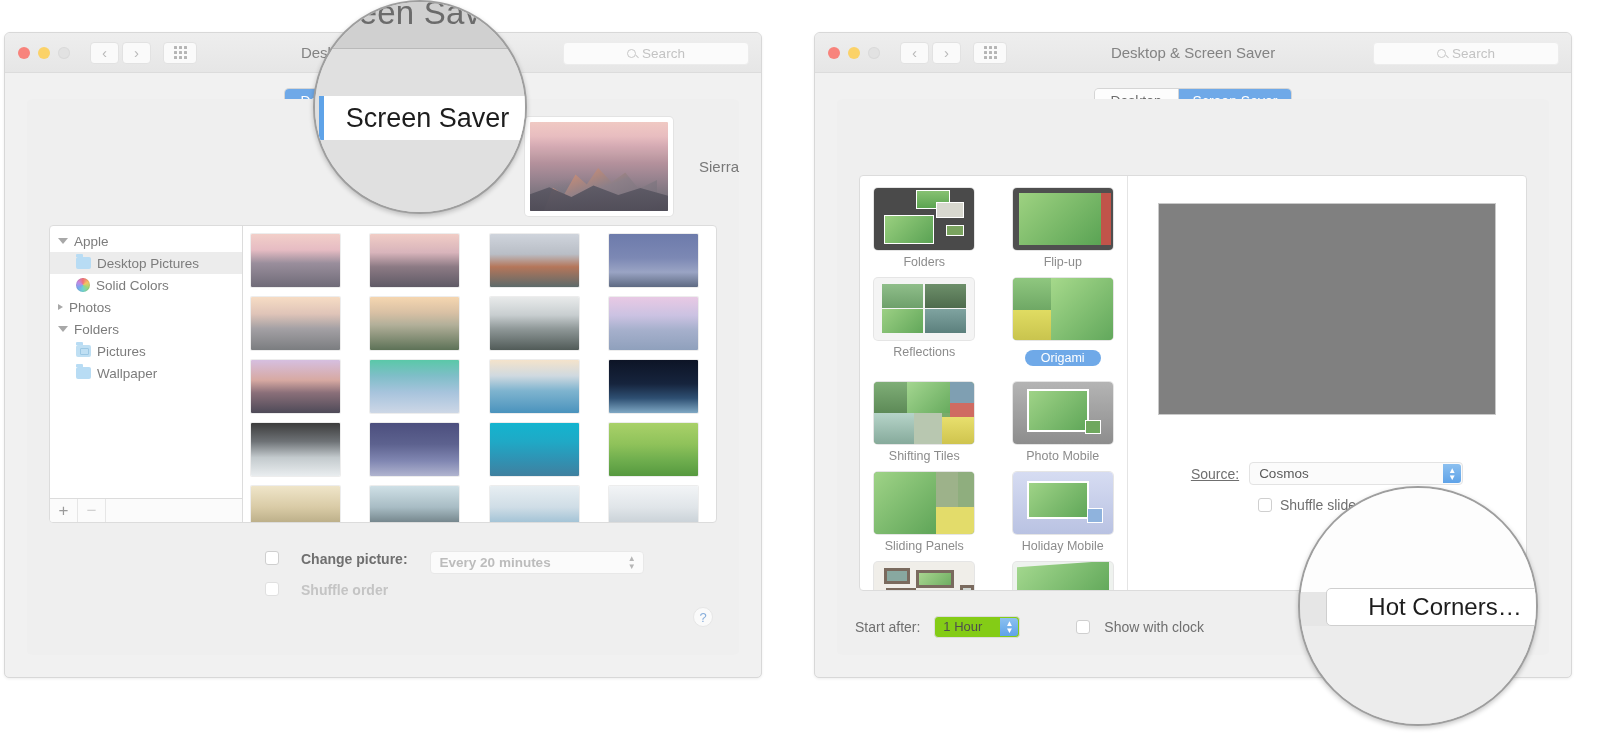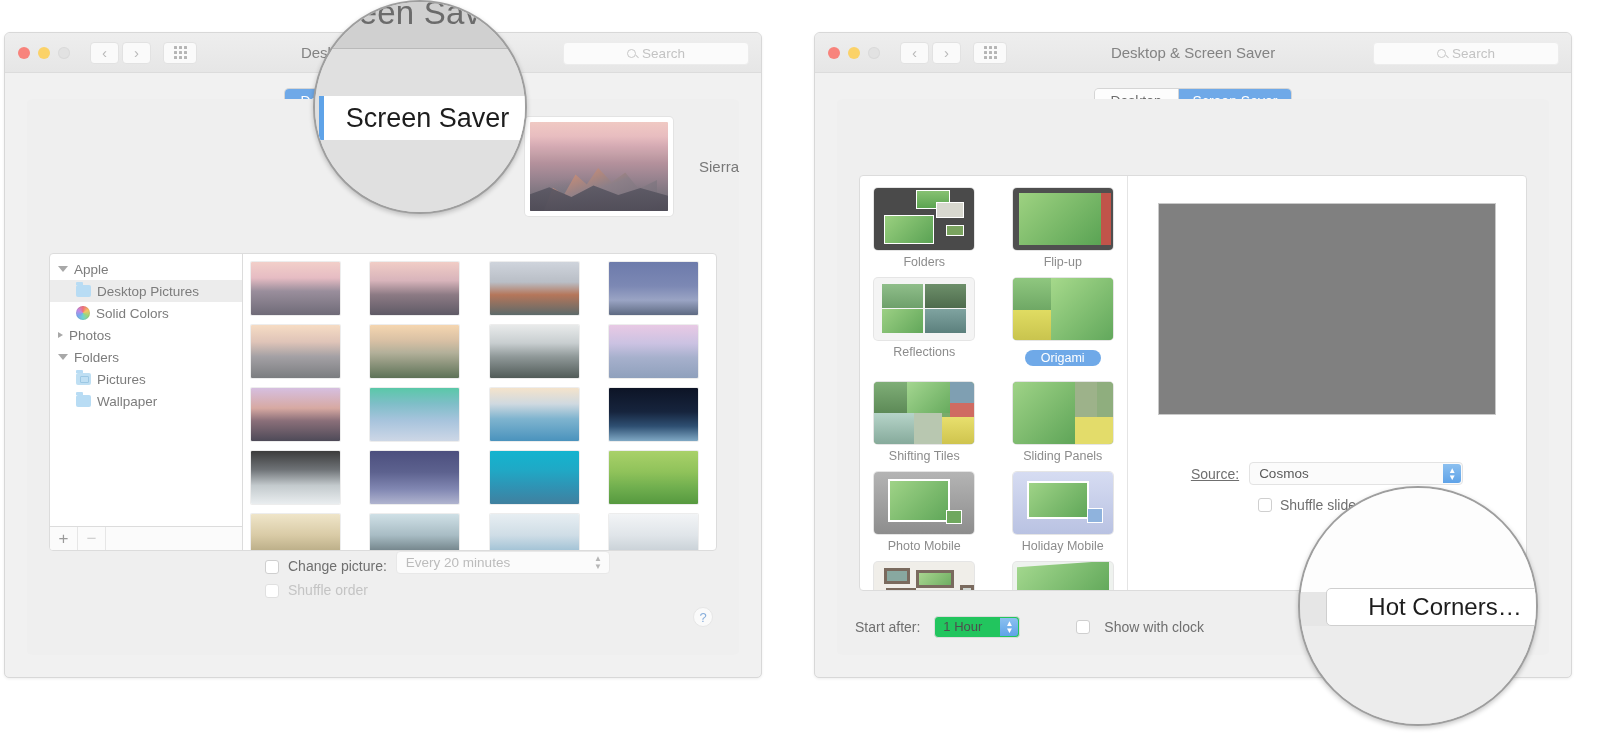--- a/index.html
+++ b/index.html
@@ -102,21 +102,21 @@
   .sierra-img:after {
     content:""; position:absolute; left:0; right:0; bottom:0; height:36%;
     background: linear-gradient(#5f5c68, #4e4b56);
     clip-path: polygon(0% 100%, 0% 48%, 14% 26%, 30% 56%, 46% 20%, 64% 50%, 80% 28%, 100% 52%, 100% 100%);
     opacity:.92;
   }
   .sierra-label { font-size: 15px; color:#787878; margin-left: 26px; }
 
   
   .picker {
-    position:absolute; left:22px; right:22px; top:154px; height: 298px;
+    position:absolute; left:22px; right:22px; top:126px; height: 298px;
     background:#fff; border:1px solid #dcdcdc; border-radius:4px;
     display:flex; overflow:hidden;
   }
   .sidebar { width: 193px; border-right:1px solid #dcdcdc; display:flex; flex-direction:column; }
   .sidebar-list { flex:1; padding-top: 4px; }
   .srow {
     display:flex; align-items:center; gap:6px;
     height: 22px; padding-left: 8px; font-size: 13.5px; color:#7c7c7c;
   }
   .srow.sel { background:#ececec; }
@@ -140,21 +140,21 @@
     width: 28px; height:100%; display:flex; align-items:center; justify-content:center;
     font-size: 17px; color:#9a9a9a; border-right:1px solid #e6e6e6;
   }
   .pmbtn.dim { color:#cfcfcf; }
 
   .thumbs { flex:1; padding: 8px 0 0 8px; display:grid; grid-template-columns: repeat(4, 1fr); gap: 10px 12px; align-content:start; overflow:hidden; }
   .thumb { width: 89px; height: 53px; border-radius:1px; box-shadow:0 0 0 1px rgba(0,0,0,.07); }
 
   
   .lbottom { position:absolute; left:0; right:0; top: 452px; padding-left: 238px; }
-  .ctrlrow { display:flex; align-items:flex-end; gap:9px; margin-bottom: 8px; }
+  .ctrlrow { display:flex; align-items:flex-start; gap:22px; margin-bottom: 8px; font-weight: bold; }
   .chk { width:14px; height:14px; border:1px solid #cfcfcf; border-radius:3px; background:#fff; }
   .chk.dim { border-color:#e0e0e0; }
   .ctrl-label { font-size: 14px; color:#6f6f6f; }
   .ctrl-label.dim { color:#c4c4c4; }
   .popup {
     width: 214px; height: 23px; background:#fbfbfb; border:1px solid #e8e8e8; border-radius:4px;
     display:flex; align-items:center; padding-left: 9px; font-size:13.5px; color:#bcbcbc;
     position:relative;
   }
   .popup .steppers { position:absolute; right:7px; display:flex; flex-direction:column; gap:1px; color:#b6b6b6; font-size:8px; line-height:7px;}
@@ -194,21 +194,21 @@
     display:flex; flex-direction:column; align-items:center; justify-content:center;
     color:#fff; font-size:8px; line-height:7px;
   }
   .shufflerow { display:flex; align-items:center; gap:8px; margin: 12px 0 0 130px; }
 
   .rbottom {
     position:absolute; left:0; right:0; bottom: 16px;
     display:flex; align-items:center; padding-left: 18px; gap: 14px;
   }
   .minipopup {
-    width: 86px; height: 22px; background:#22c55e; border:1px solid #dcdcdc; border-radius:4px;
+    width: 86px; height: 22px; background:#84cc16; border:1px solid #dcdcdc; border-radius:4px;
     display:flex; align-items:center; padding-left: 8px; font-size:13px; color:#4e4e4e; position:relative;
   }
   .hotcorners {
     margin-left: auto; margin-right: 18px;
     padding: 4px 14px; background:#fdfdfd; border:1px solid #dadada; border-radius:4px;
     font-size: 13.5px; color:#4d4d4d;
   }
 
   
   .loupe {
@@ -479,35 +479,35 @@
                 <div style="position:absolute;left:76%;top:0;width:24%;height:34%;background:#7f9fb2;"></div>
                 <div style="position:absolute;left:76%;top:34%;width:24%;height:22%;background:#cf6b62;"></div>
                 <div style="position:absolute;left:0;top:50%;width:40%;height:50%;background:linear-gradient(#b6d4c9,#86aa9b);"></div>
                 <div style="position:absolute;left:40%;top:50%;width:28%;height:50%;background:#b8c7b0;"></div>
                 <div style="position:absolute;left:68%;top:56%;width:32%;height:44%;background:linear-gradient(#e8df6d,#cfc44e);"></div>
               </div>
               <div class="ss-name">Shifting Tiles</div>
             </div>
 
             <div class="ss-item">
+              <div class="ss-thumb" style="background:linear-gradient(#b4b4b4,#8d8d8d);">
+                <div style="position:absolute;left:14%;top:12%;width:62%;height:68%;background:linear-gradient(135deg,#9fd387,#60a759);border:2px solid #fff;"></div>
+                <div style="position:absolute;left:72%;top:62%;width:16%;height:22%;background:#6fa85e;border:1.5px solid #fff;"></div>
+              </div>
+              <div class="ss-name">Photo Mobile</div>
+            </div>
+
+            <div class="ss-item">
               <div class="ss-thumb" style="background:#7fb06d;">
                 <div style="position:absolute;left:0;top:0;width:62%;height:100%;background:linear-gradient(135deg,#9fd387,#5fa558);"></div>
                 <div style="position:absolute;left:62%;top:0;width:22%;height:56%;background:#9db28a;"></div>
                 <div style="position:absolute;left:62%;top:56%;width:38%;height:44%;background:#e3dc6a;"></div>
                 <div style="position:absolute;left:84%;top:0;width:16%;height:56%;background:#8fae7e;"></div>
               </div>
               <div class="ss-name">Sliding Panels</div>
-            </div>
-
-            <div class="ss-item">
-              <div class="ss-thumb" style="background:linear-gradient(#b4b4b4,#8d8d8d);">
-                <div style="position:absolute;left:14%;top:12%;width:62%;height:68%;background:linear-gradient(135deg,#9fd387,#60a759);border:2px solid #fff;"></div>
-                <div style="position:absolute;left:72%;top:62%;width:16%;height:22%;background:#6fa85e;border:1.5px solid #fff;"></div>
-              </div>
-              <div class="ss-name">Photo Mobile</div>
             </div>
 
             <div class="ss-item">
               <div class="ss-thumb" style="background:linear-gradient(#d6dcf2,#b9c2e2);">
                 <div style="position:absolute;left:14%;top:14%;width:62%;height:62%;background:linear-gradient(135deg,#9fd387,#60a759);border:2px solid #fff;"></div>
                 <div style="position:absolute;left:74%;top:58%;width:16%;height:24%;background:#8fb3dd;border:1.5px solid #fff;"></div>
               </div>
               <div class="ss-name">Holiday Mobile</div>
             </div>
 

